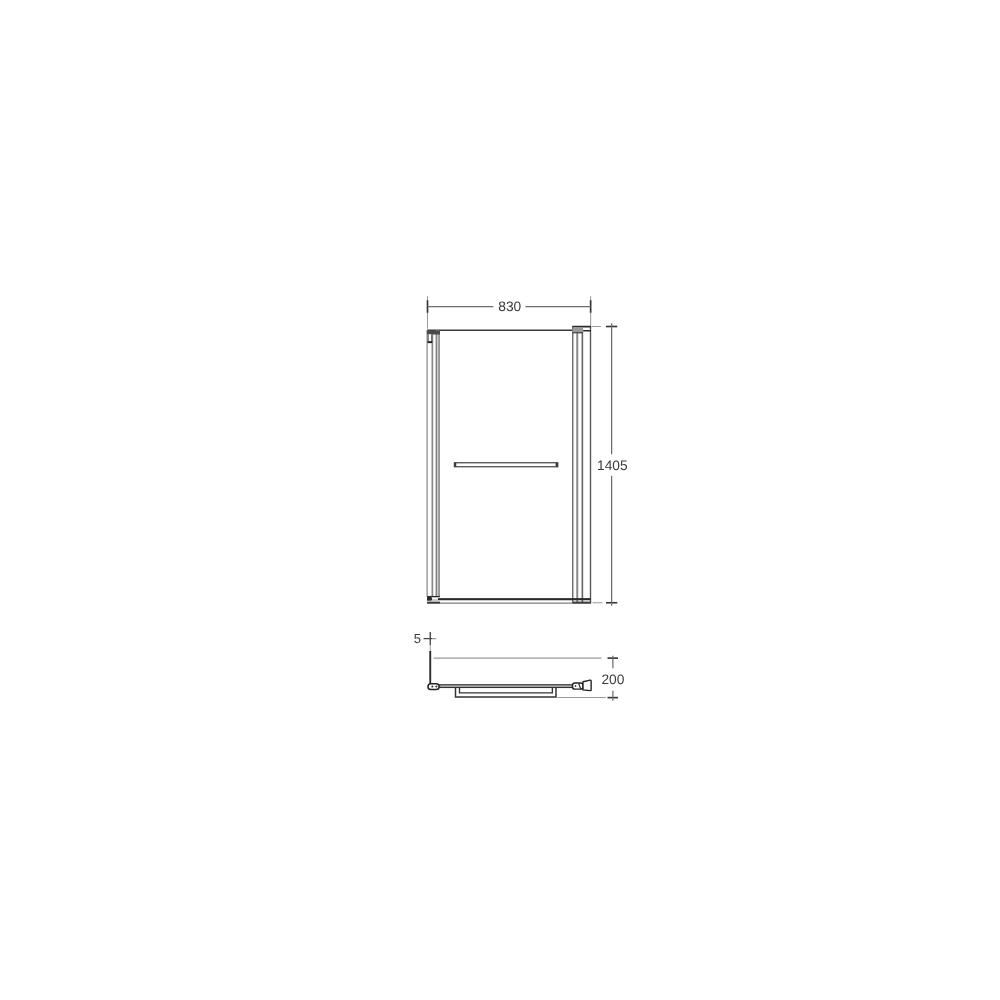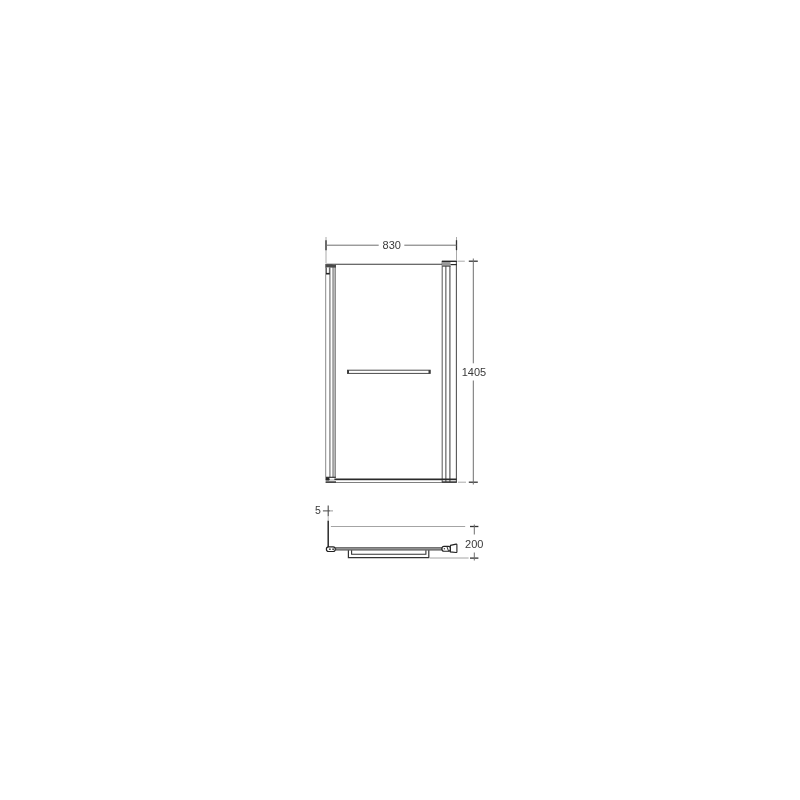--- a/index.html
+++ b/index.html
@@ -1,16 +1,16 @@
 <!DOCTYPE html>
 <html><head>
 <meta charset="utf-8">
 <style>
   html,body{margin:0;padding:0;background:#ffffff;}
-  .page{width:660px;height:800px;position:relative;background:#c4b5fd;overflow:hidden;}
+  .page{width:660px;height:800px;position:relative;background:#c4b5fd;overflow:hidden;margin-left:16px;}
   text{font-family:"Liberation Sans", sans-serif;}
 </style>
 </head>
 <body>
 <div class="page">
 <svg width="800" height="800" viewBox="0 0 800 800" style="will-change:transform">
 
   <rect x="0" y="0" width="800" height="800" fill="#ffffff"></rect>
 
   <g>

